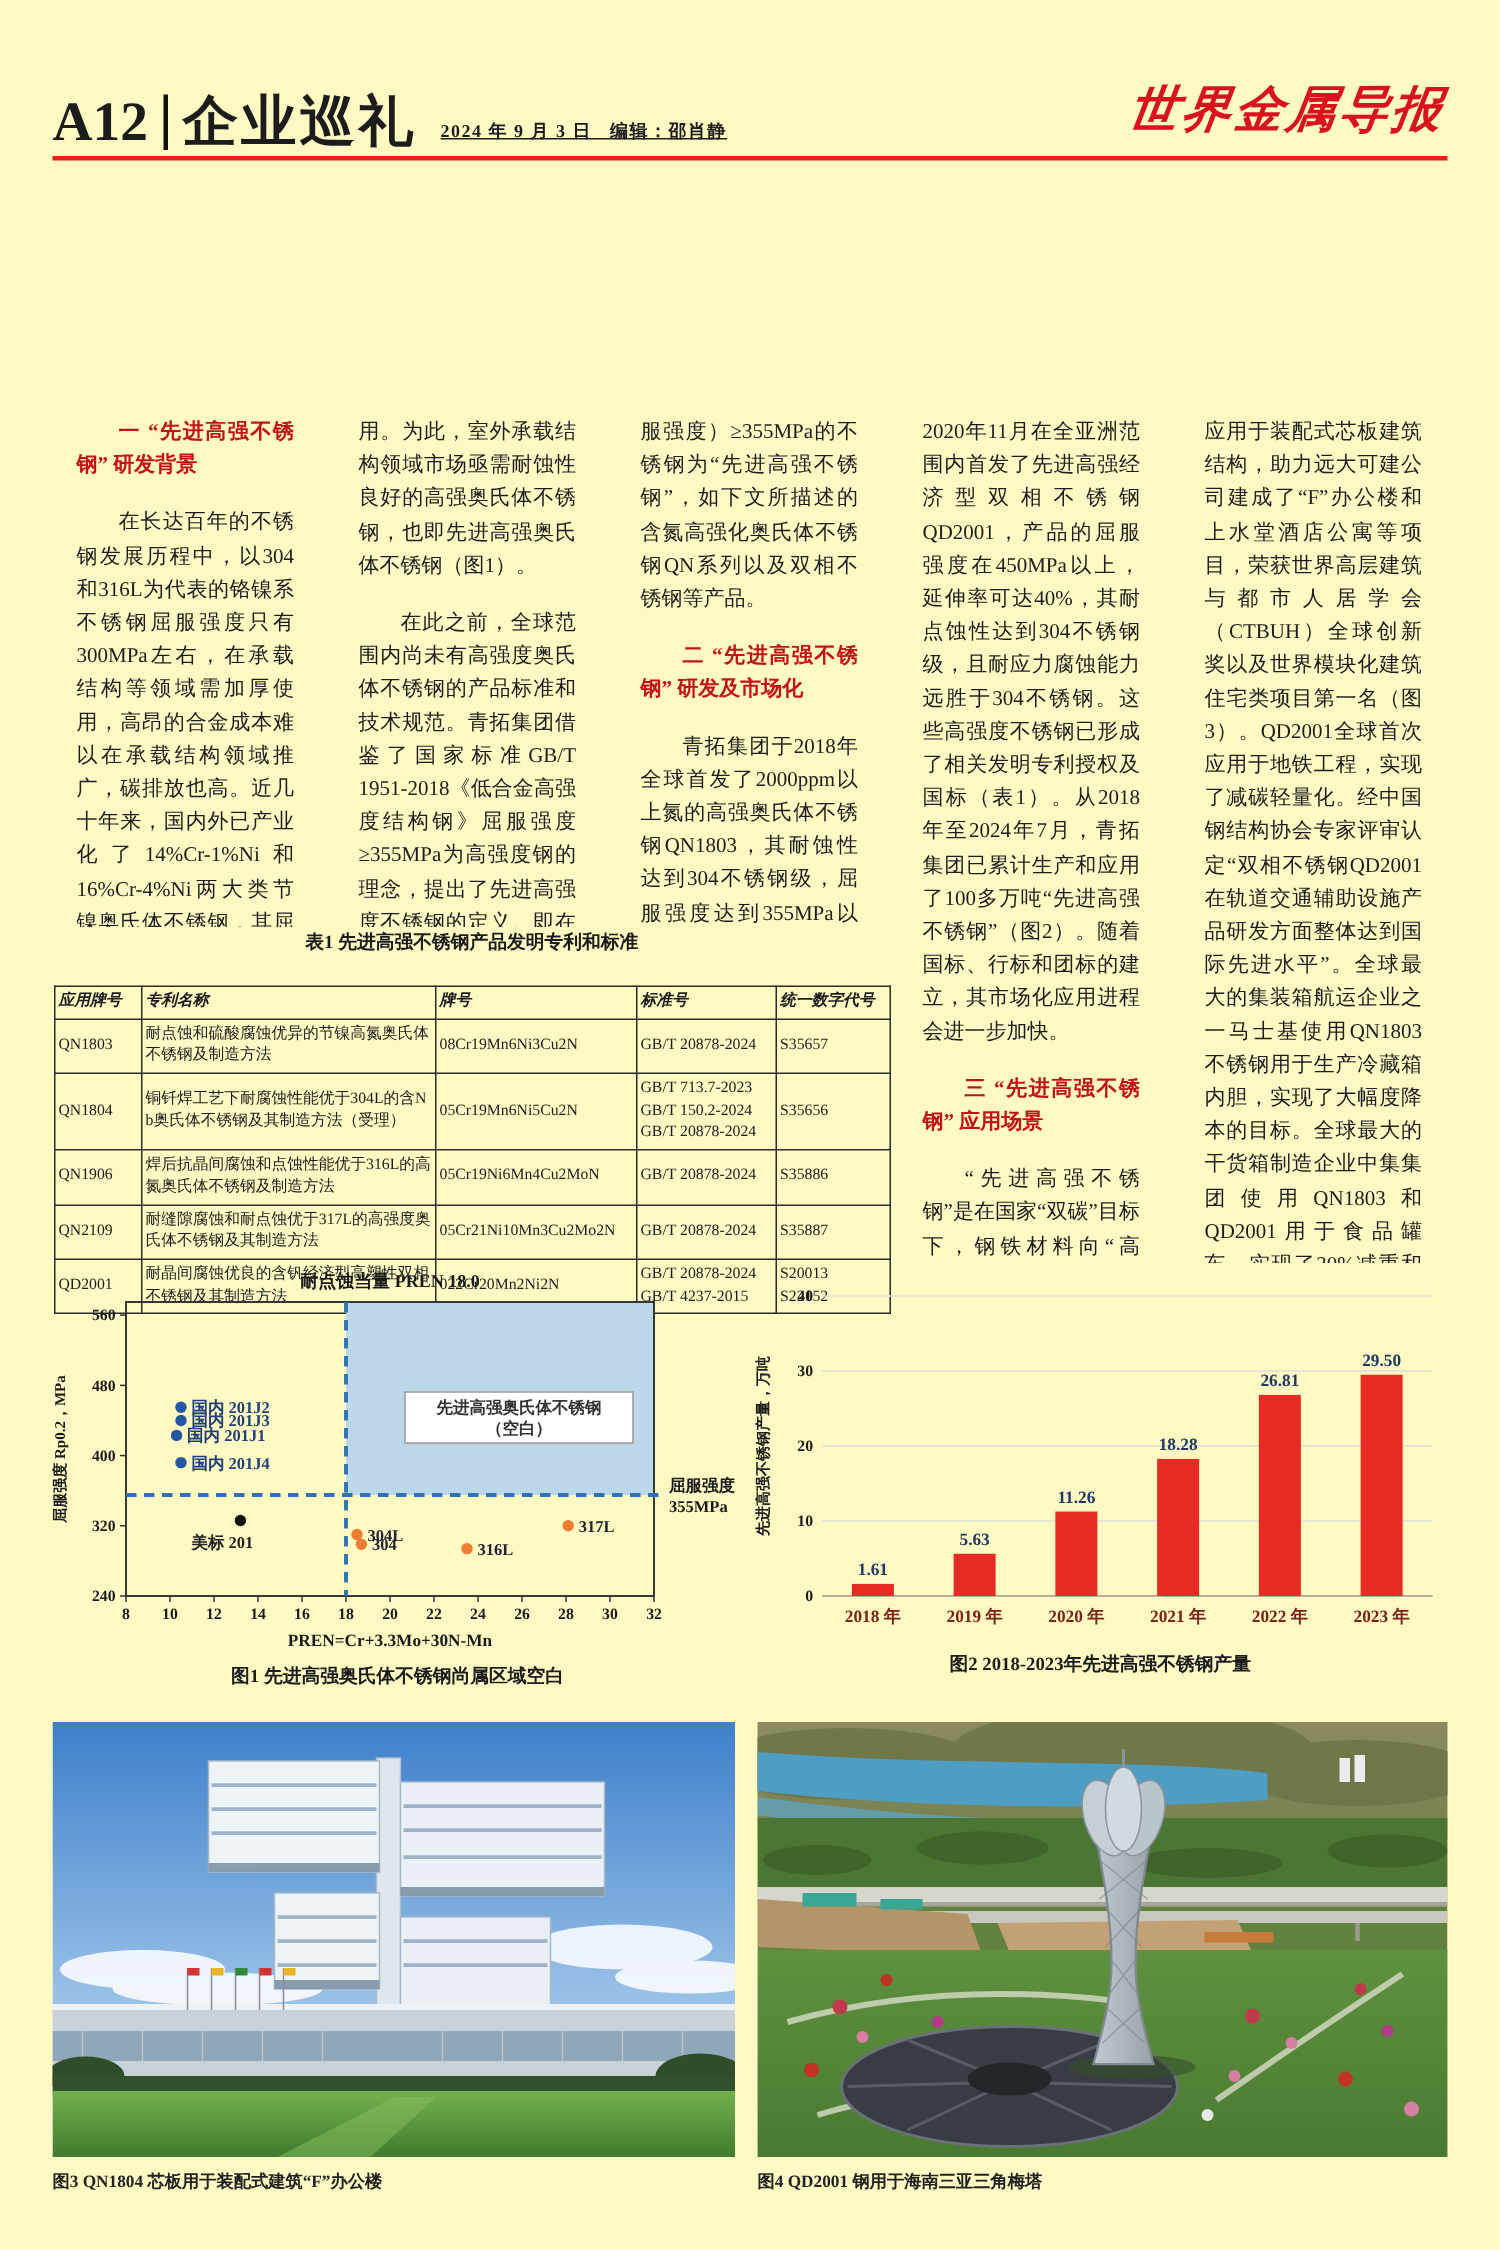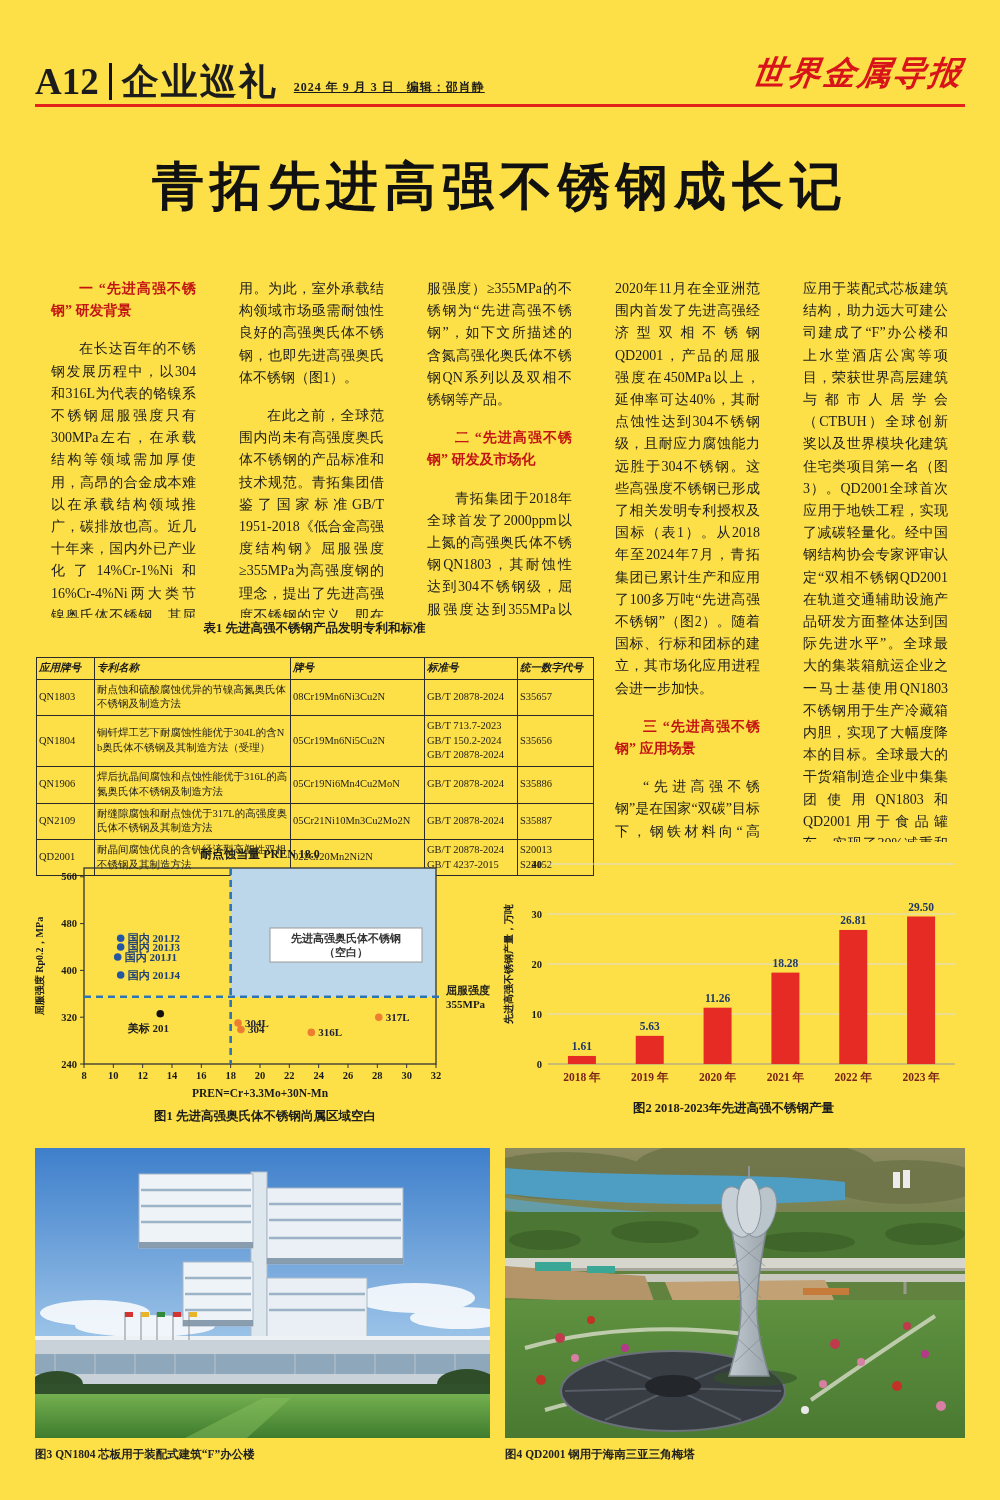--- a/index.html
+++ b/index.html
@@ -1,16 +1,16 @@
 <!DOCTYPE html>
 <html><head>
 <meta charset="utf-8">
 <style>
   html,body{margin:0;padding:0;background:#dcdcdc;}
-  .page{position:relative;width:1000px;height:1500px;margin:0 auto;background:#fde047;
+  .page{position:relative;width:1000px;height:1500px;margin:0 auto;background:#fef9c3;
         font-family:"Liberation Serif","DejaVu Serif",serif;color:#1c1c1c;overflow:hidden;}
 
   
   .hdr{position:absolute;left:35px;top:40px;width:930px;height:64px;border-bottom:3px solid #e3231b;}
   .hdr-left{position:absolute;left:0;bottom:4px;display:flex;align-items:flex-end;}
   .pageno{font-size:37px;font-weight:bold;line-height:1;padding-right:10px;border-right:3px solid #111;}
   .sectionname{font-size:37px;font-weight:bold;line-height:1;margin-left:10px;letter-spacing:2px;}
   .dateline{font-size:12px;font-weight:bold;margin-left:16px;padding-bottom:4px;letter-spacing:1px;text-decoration:underline;}
   .masthead{position:absolute;right:2px;bottom:8px;font-size:33px;font-weight:900;color:#d8131a;
             font-style:italic;letter-spacing:2px;transform:skewX(-8deg);}
@@ -59,21 +59,20 @@
       <span class="pageno">A12</span>
       <span class="sectionname">企业巡礼</span>
       <span class="dateline">
         <span>2024 年 9 月 3 日</span>&nbsp;&nbsp;
         <span>编辑：邵肖静</span>
       </span>
     </div>
     <div class="masthead">世界金属导报</div>
   </div>
 
-  <div class="headline">青拓先进高强不锈钢成长记</div>
 
   <div class="cols">
       <div class="col">
         <p class="heading">一 “先进高强不锈钢” 研发背景</p>
         <p class="">在长达百年的不锈钢发展历程中，以304和316L为代表的铬镍系不锈钢屈服强度只有300MPa左右，在承载结构等领域需加厚使用，高昂的合金成本难以在承载结构领域推广，碳排放也高。近几十年来，国内外已产业化了14%Cr-1%Ni和16%Cr-4%Ni两大类节镍奥氏体不锈钢，其屈服强度提升，但耐点蚀当量PREN（%Cr+3.3（%Mo）+30（%N）-Mn）值低于16.0，耐蚀性远不如304不锈钢，使用寿命短，只能在干燥地区以及室内装饰等场景使</p>
       </div>
       <div class="col">
         <p class=" noindent">用。为此，室外承载结构领域市场亟需耐蚀性良好的高强奥氏体不锈钢，也即先进高强奥氏体不锈钢（图1）。</p>
         <p class="">在此之前，全球范围内尚未有高强度奥氏体不锈钢的产品标准和技术规范。青拓集团借鉴了国家标准GB/T 1951-2018《低合金高强度结构钢》屈服强度≥355MPa为高强度钢的理念，提出了先进高强度不锈钢的定义。即在承载结构领域不仅需要高强度的力学性能，而且需要良好的耐腐蚀性能，以确保承载结构的长寿命。综上所述，提出耐点蚀当量PREN≥18.0，且规定塑性延伸强度Rp0.2（屈</p>
       </div>

